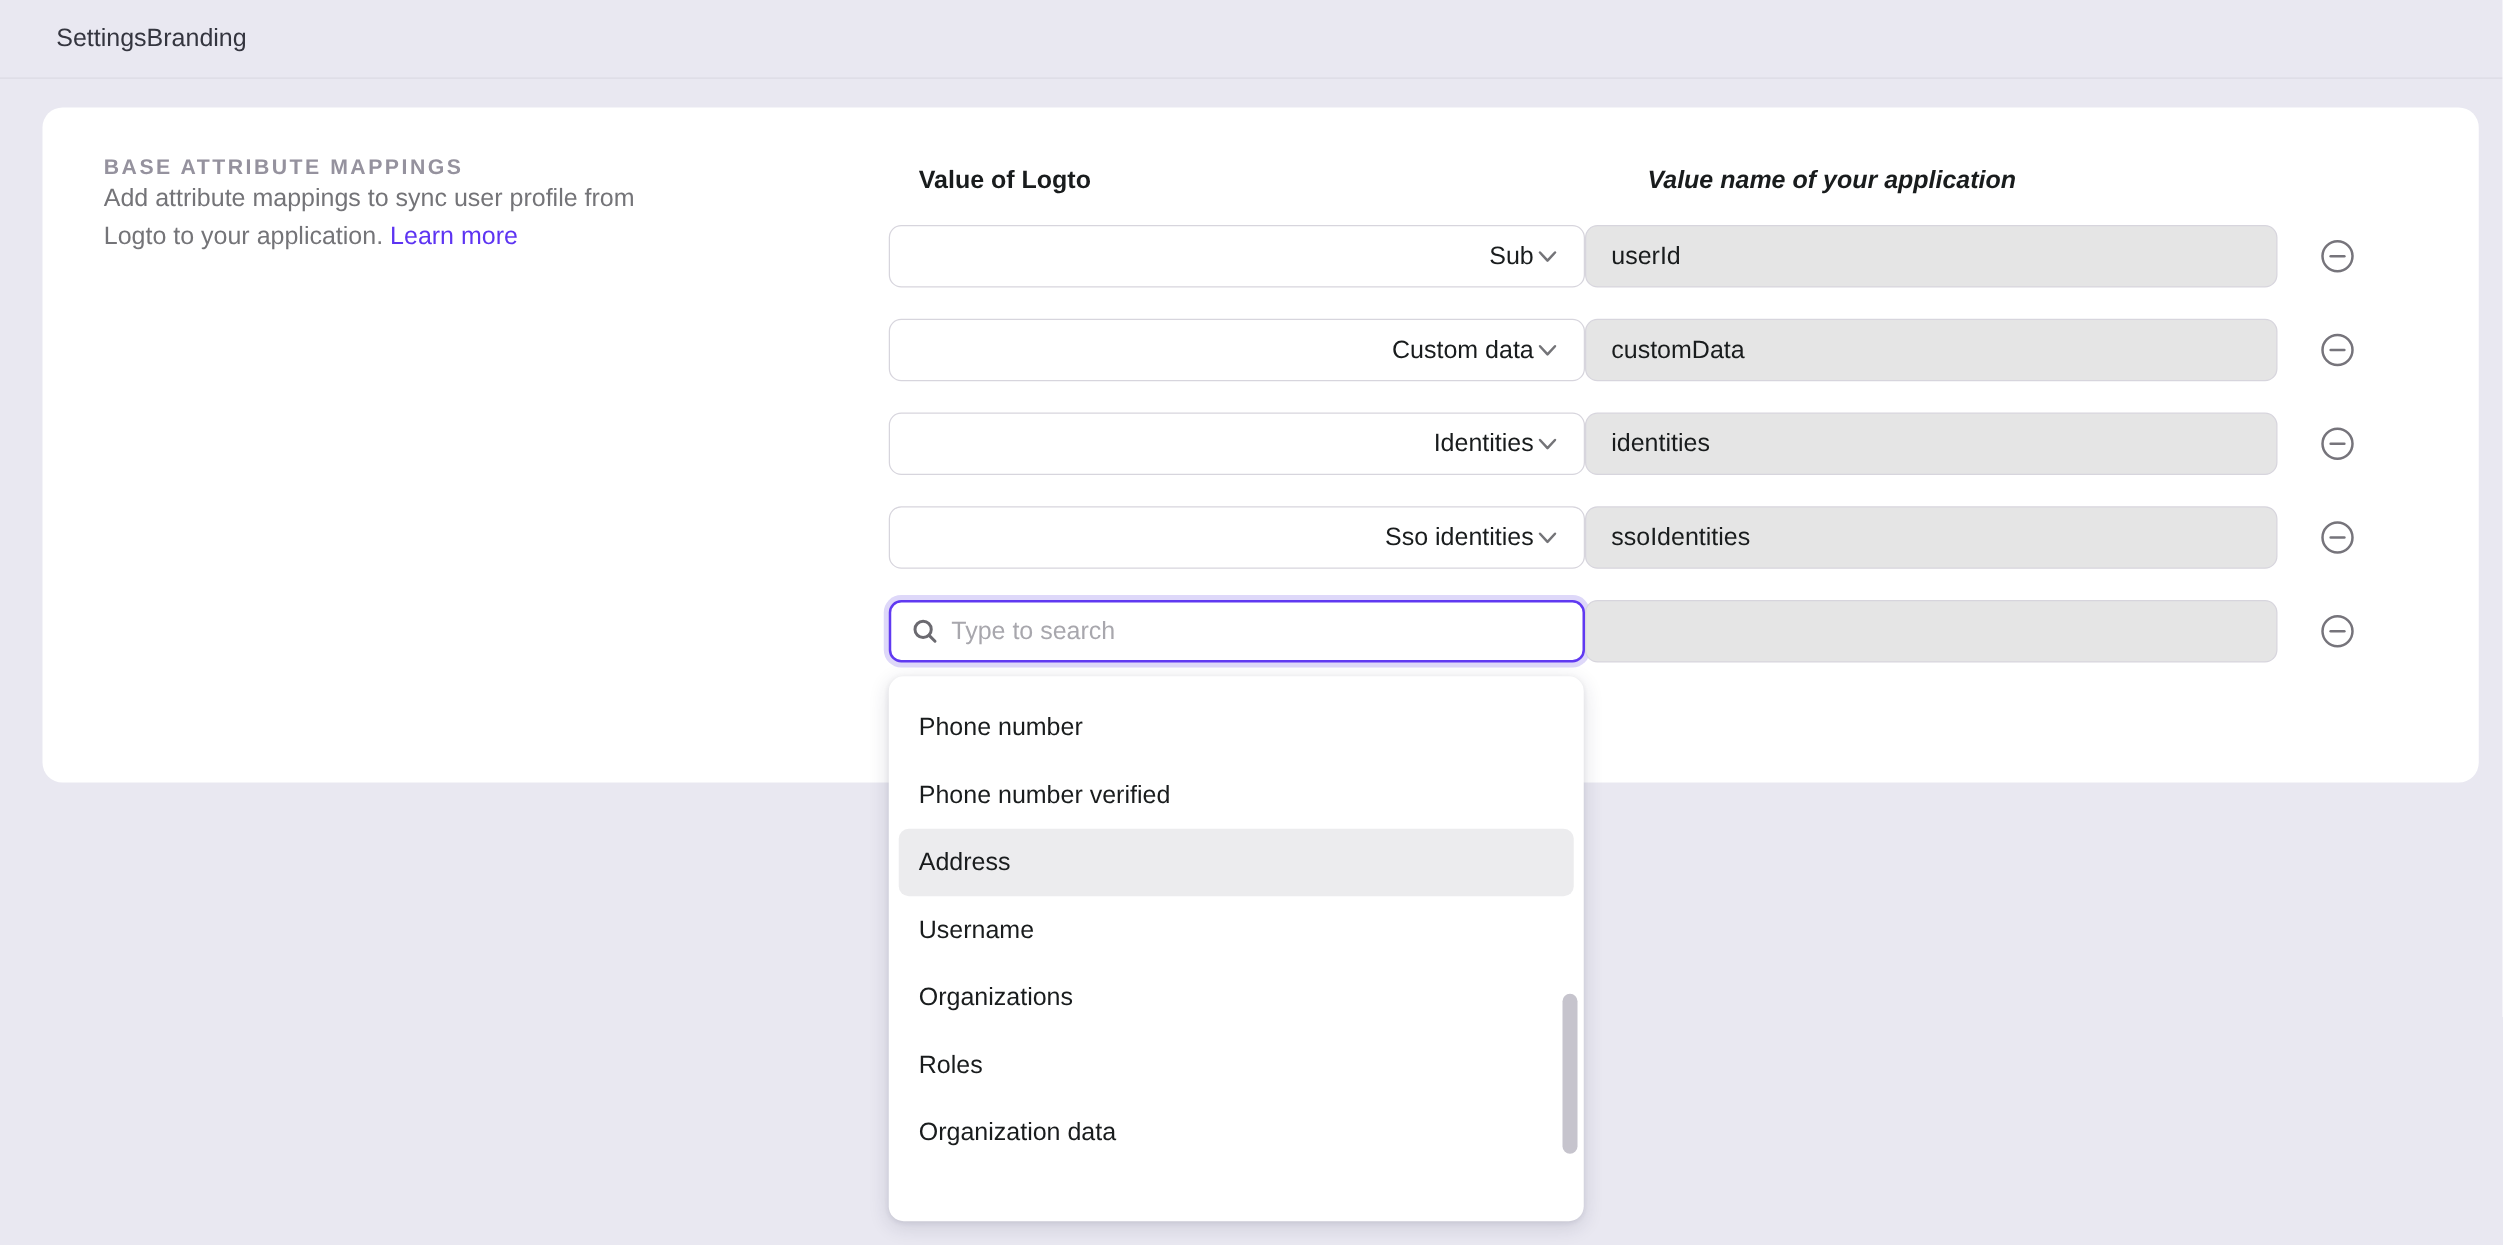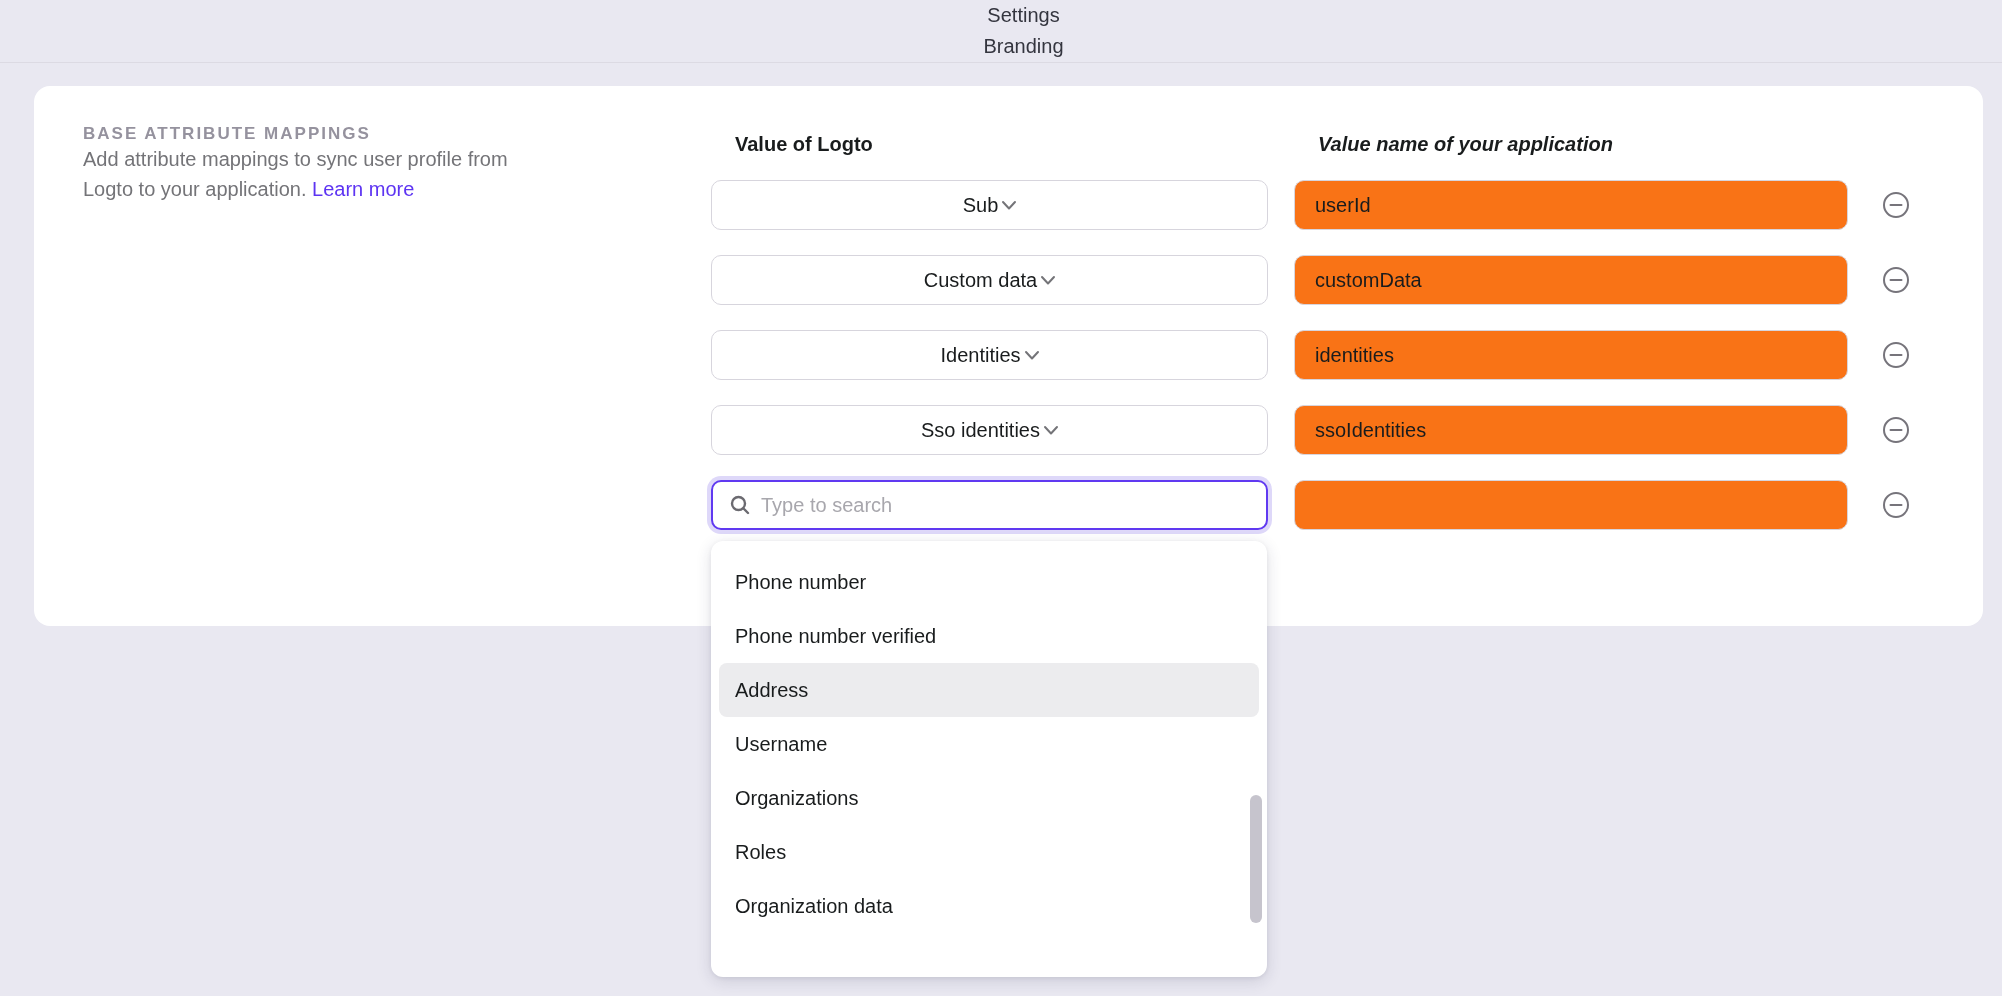--- a/index.html
+++ b/index.html
@@ -12,21 +12,20 @@
     position:relative;
   }
 
   
   .tabbar {
     height:63px;
     display:flex;
     align-items:center;
     padding-left:45px;
     border-bottom:1px solid #dcdae3;
-    flex-direction:column;
   }
   .tab {
     position:relative;
     font-size:20px;
     font-weight:500;
     color:#34353f;
     height:63px;
     display:flex;
     align-items:center;
     cursor:pointer;
@@ -84,34 +83,33 @@
     margin-bottom:25px;
   }
 
   .select {
     width:557px; height:50px;
     border:1px solid #d7d5dd;
     border-radius:10px;
     background:#fff;
     display:flex;
     align-items:center;
-    justify-content:center;
+    justify-content:flex-end;
     padding:0 18px 0 22px;
     font-size:20px;
     cursor:pointer;
   }
   .chevron { width:22px; height:22px; flex:none; }
   .chevron polyline { fill:none; stroke:#747478; stroke-width:2; stroke-linecap:round; stroke-linejoin:round; }
 
   .value-input {
-    margin-left:26px;
     width:554px; height:50px;
     border:1px solid #d7d5dd;
     border-radius:10px;
-    background:#f97316;
+    background:#e5e5e5;
     padding:4px 20px;
     font-size:20px;
     font-family:"Liberation Sans", sans-serif;
     color:#191c1d;
     outline:none;
   }
 
   .minus-btn {
     margin-left:34px;
     width:28px; height:28px;

